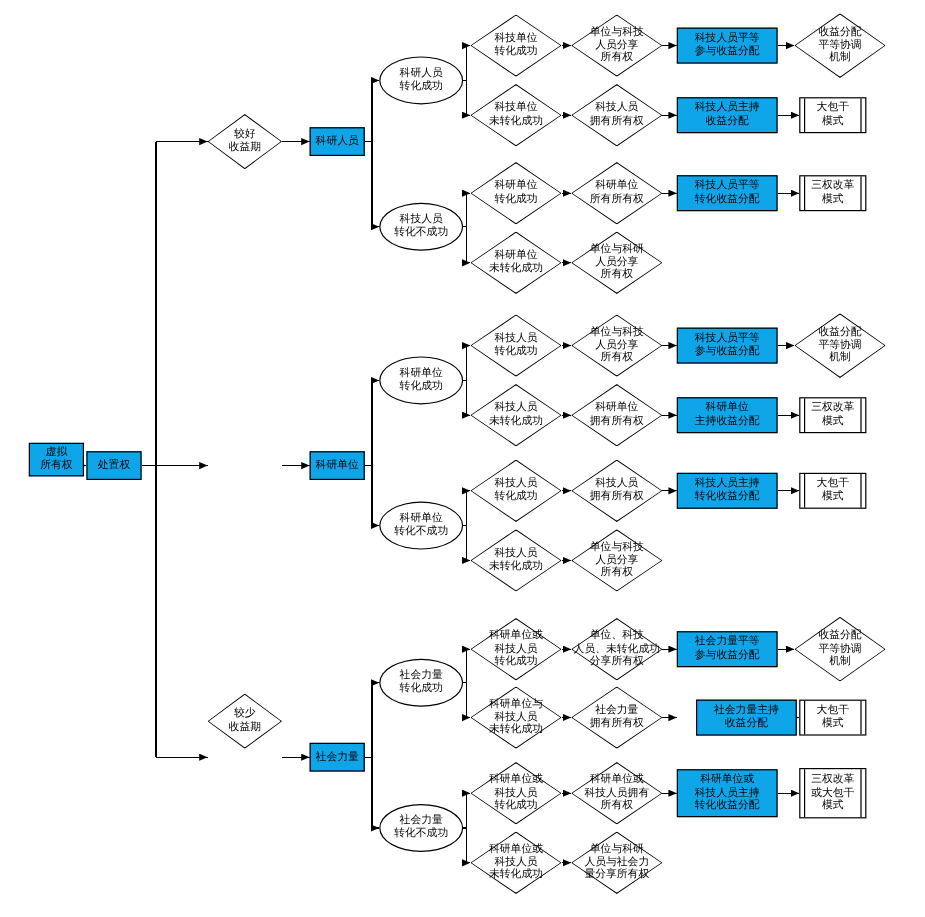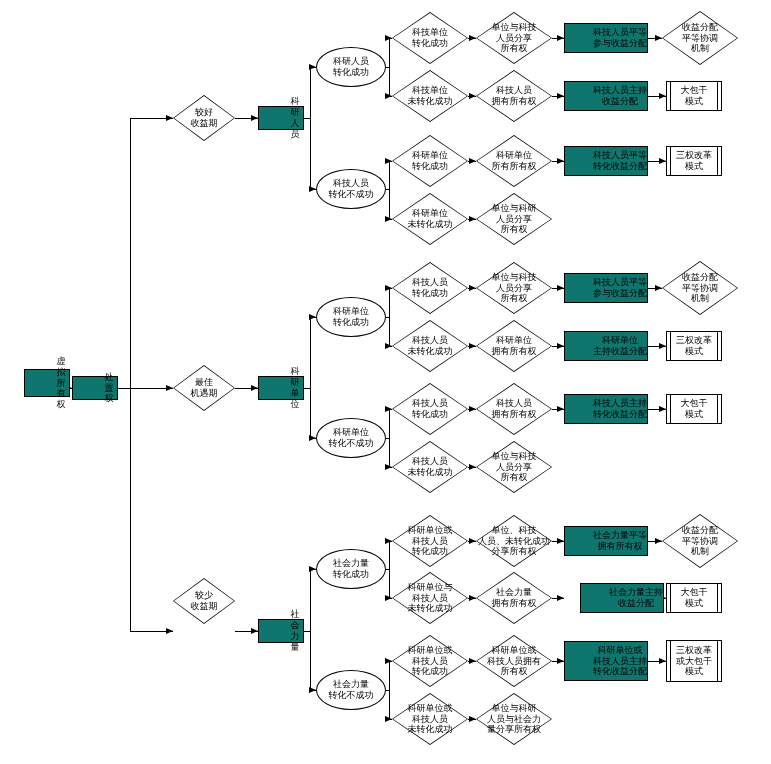--- a/index.html
+++ b/index.html
@@ -2,21 +2,21 @@
 <html><head>
 <meta charset="utf-8">
 <style>
   html,body{margin:0;padding:0;background:#fff;}
   #canvas{position:relative;width:771px;height:764px;background:#fff;
           font-family:"DejaVu Sans",sans-serif;font-size:9px;line-height:1.2;color:#000;overflow:hidden;}
   #edges{position:absolute;left:0;top:0;}
   .node{position:absolute;display:flex;align-items:center;justify-content:center;
         text-align:center;box-sizing:border-box;}
   .node span{position:relative;z-index:1;white-space:pre-line;display:block;}
-  .rect{border:1px solid #000;background:#0f766e;padding-left:28px;}
+  .rect{border:1px solid #000;background:#0ea5e9;}
   .oval{border:1px solid #000;border-radius:50%;background:#fff;}
   .proc{border:1px solid #000;background:#fff;}
   .proc::before{content:"";position:absolute;top:0;bottom:0;left:3px;right:3px;
         border-left:1px solid #000;border-right:1px solid #000;}
   .diamond::before{content:"";position:absolute;inset:0;background:#000;
         clip-path:polygon(50% 0%,100% 50%,50% 100%,0% 50%);}
   .diamond::after{content:"";position:absolute;inset:1px;background:#fff;
         clip-path:polygon(50% 0%,100% 50%,50% 100%,0% 50%);}
 </style>
 </head>
@@ -93,24 +93,20 @@
 所有权</span>
     </div>
   <div class="node rect" style="left:72px;top:376px;width:46px;height:24px">
       <span>处置权</span>
     </div>
 
   <div class="node diamond" style="left:173px;top:95px;width:62px;height:46px">
       <span>较好
 收益期</span>
     </div>
-  <div class="node diamond" style="left:173px;top:365px;width:62px;height:46px">
-      <span>最佳
-机遇期</span>
-    </div>
   <div class="node diamond" style="left:173px;top:578px;width:62px;height:46px">
       <span>较少
 收益期</span>
     </div>
 
   <div class="node rect" style="left:258px;top:106px;width:46px;height:24px">
       <span>科研人员</span>
     </div>
   <div class="node rect" style="left:258px;top:376px;width:46px;height:24px">
       <span>科研单位</span>
@@ -272,21 +268,21 @@
   <div class="node rect" style="left:564px;top:331px;width:84px;height:30px">
       <span>科研单位
 主持收益分配</span>
     </div>
   <div class="node rect" style="left:564px;top:394px;width:84px;height:30px">
       <span>科技人员主持
 转化收益分配</span>
     </div>
   <div class="node rect" style="left:564px;top:526px;width:84px;height:30px">
       <span>社会力量平等
-拥有所有权</span>
+参与收益分配</span>
     </div>
   <div class="node rect" style="left:580px;top:583px;width:84px;height:30px">
       <span>社会力量主持
 收益分配</span>
     </div>
   <div class="node rect" style="left:564px;top:641px;width:84px;height:40px">
       <span>科研单位或
 科技人员主持
 转化收益分配</span>
     </div>

